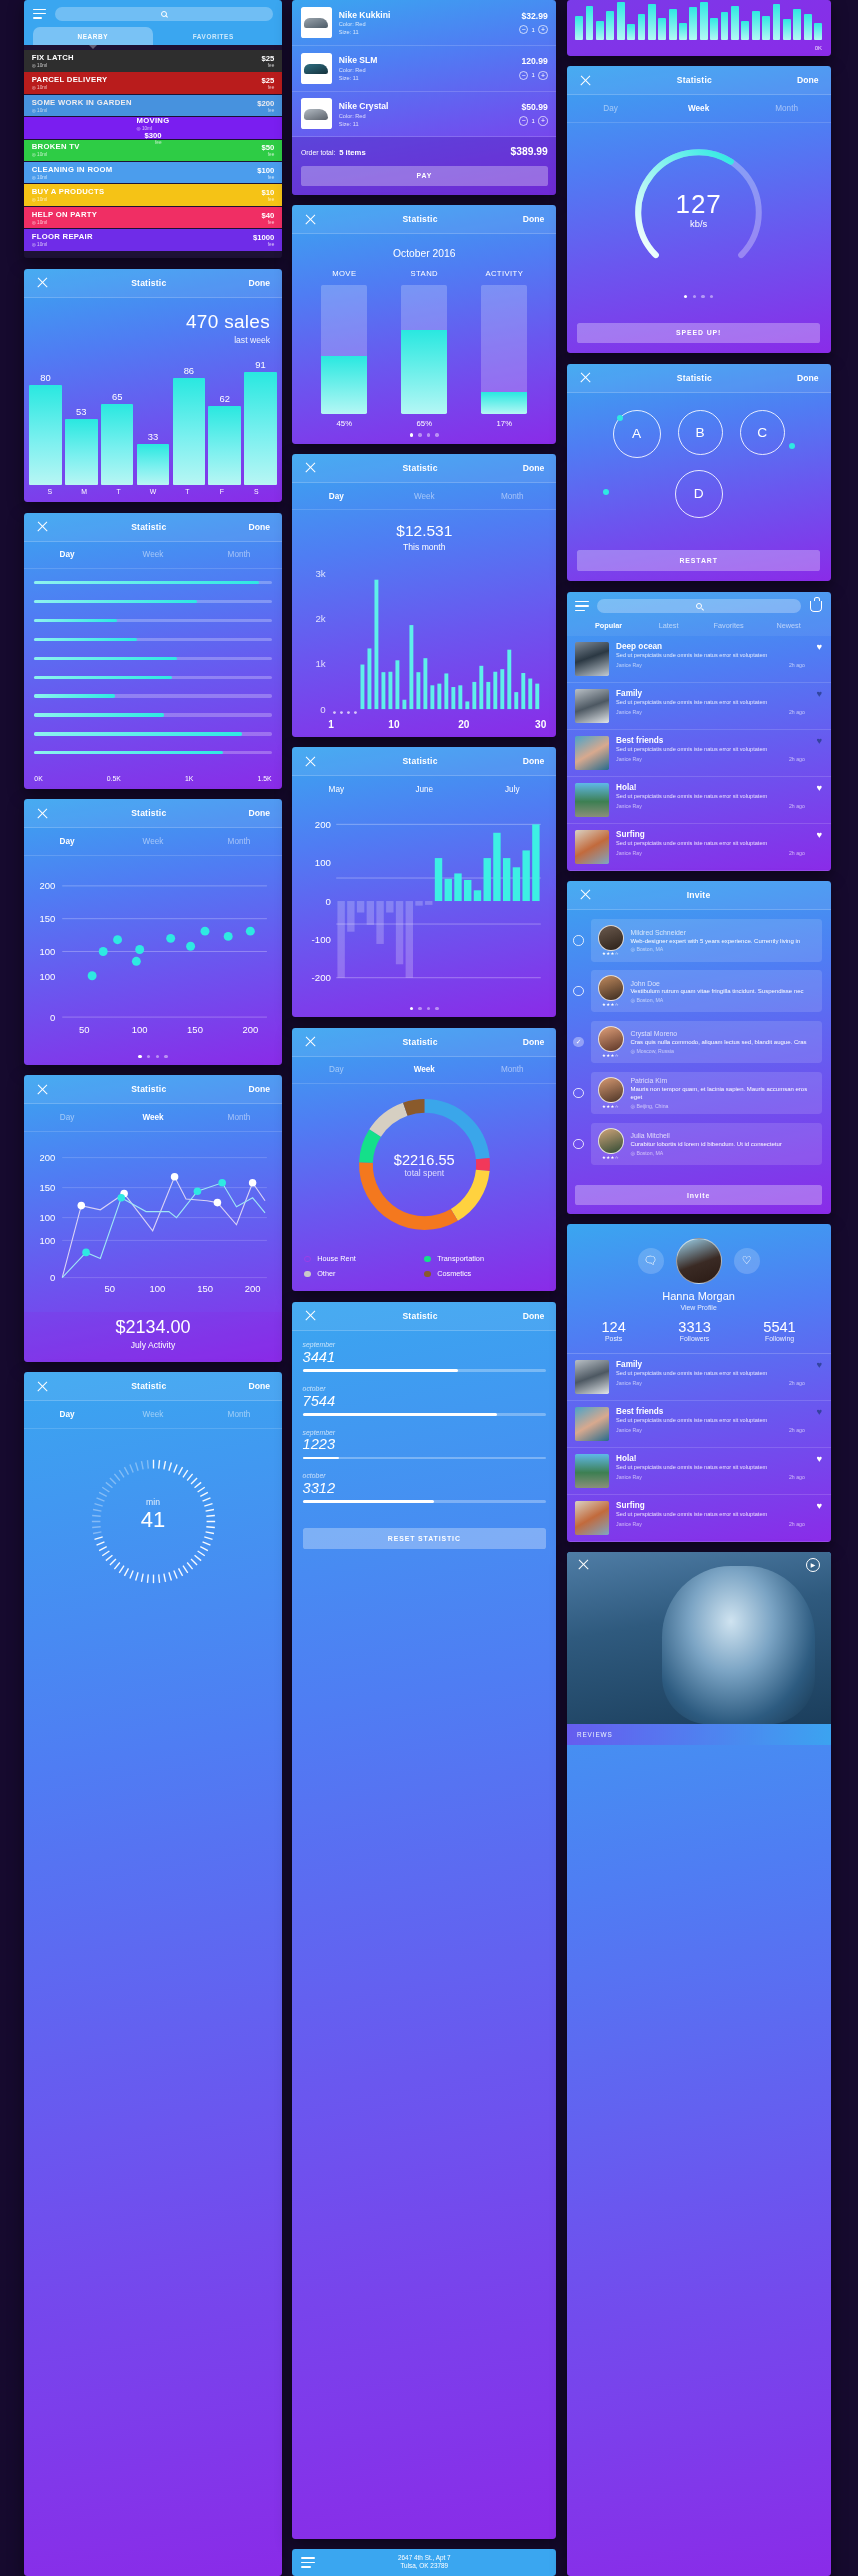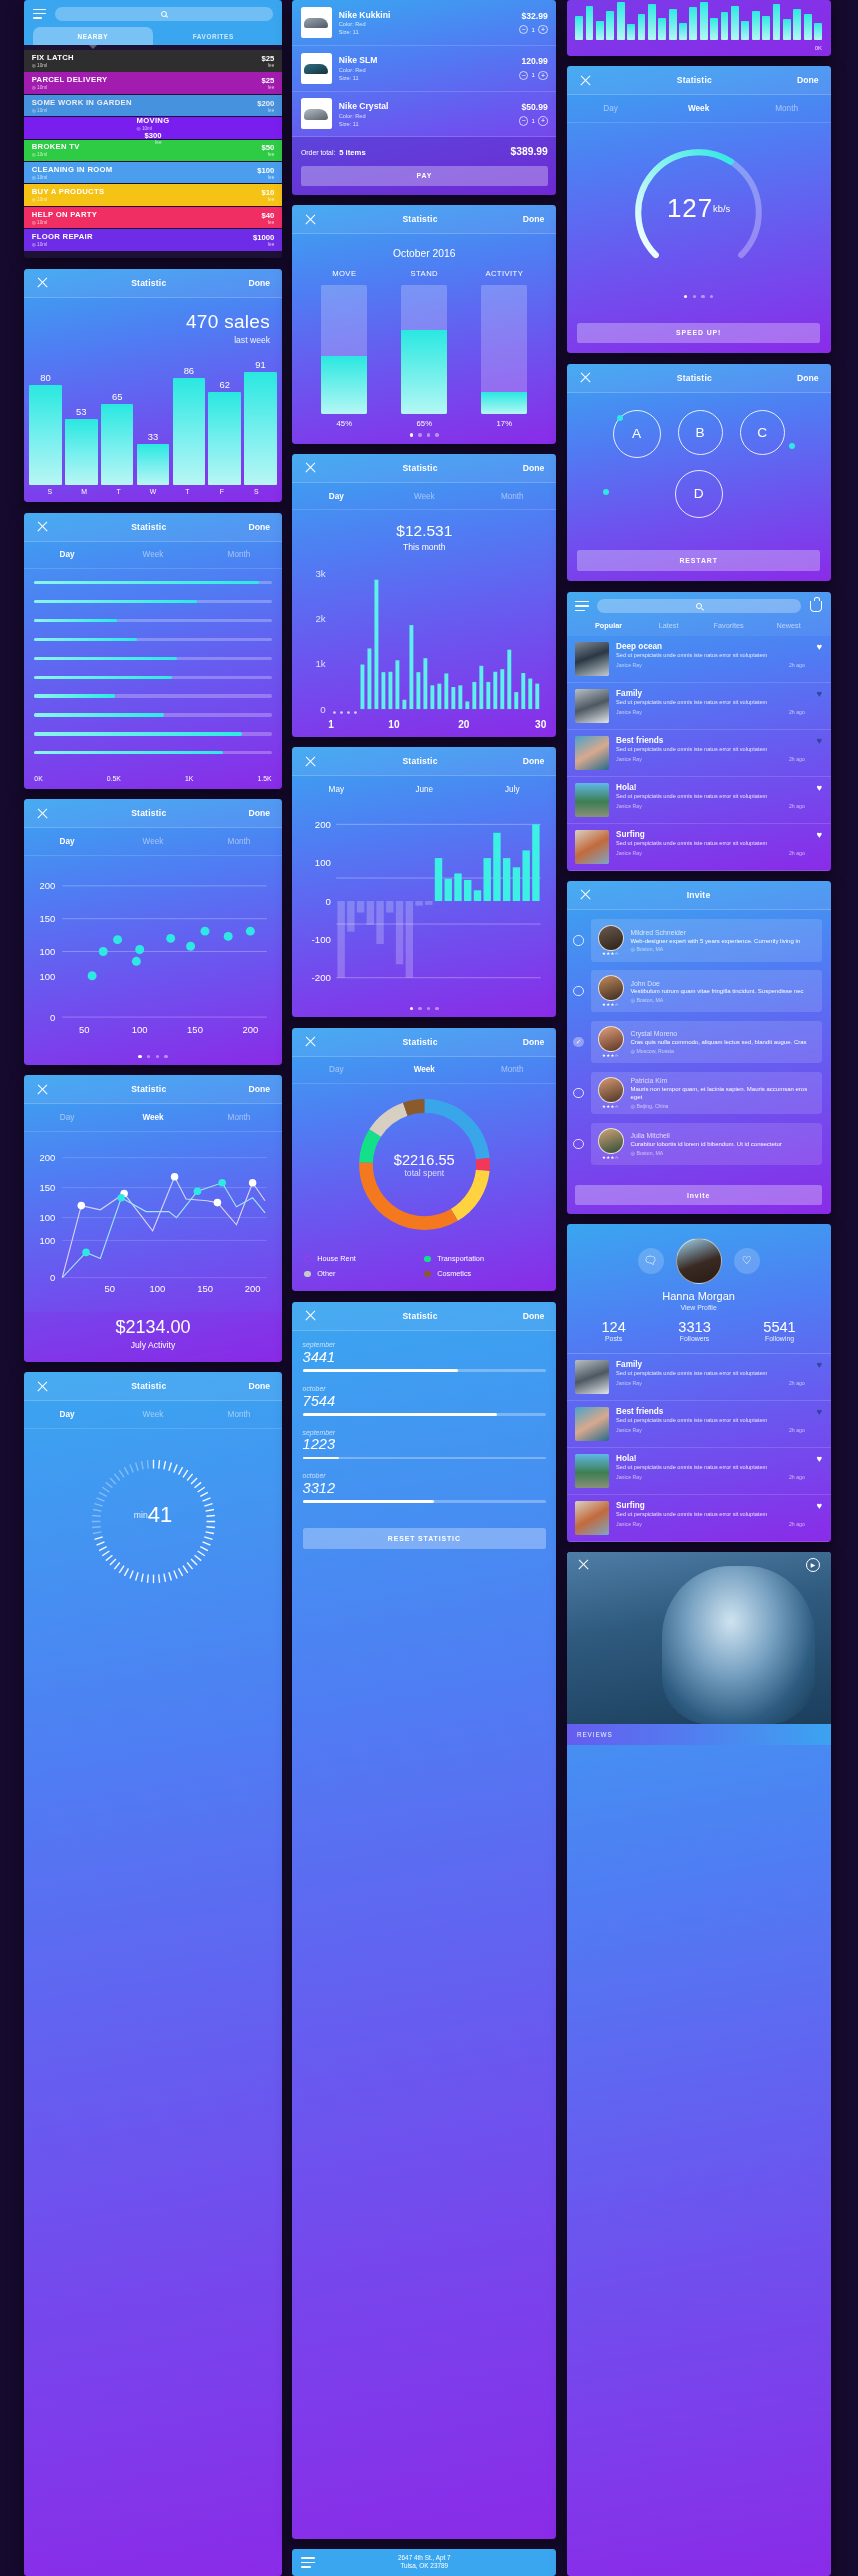--- a/index.html
+++ b/index.html
@@ -136,21 +136,21 @@
   
   .plist { padding:10.3px 10.3px 0; }
   .pitem { margin-bottom:13px;font-style:italic; }
   .pitem .lb { font-size:6.9px; opacity:.7; }
   .pitem .vl { font-size:14.6px; font-weight:300; margin:0.9px 0 4.3px; }
   .ptrack { height:2.6px; border-radius:1.7px; background:rgba(255,255,255,.3); position:relative; }
   .ptrack i { position:absolute; left:0;top:0;bottom:0;background:#fff;border-radius:1.7px; }
 
   
   .gauge-wrap { position:relative; display:flex; justify-content:center; padding:12px 0 0; }
-  .gauge-center { position:absolute; inset:0; display:flex; flex-direction:row;
+  .gauge-center { position:absolute; inset:0; display:flex; flex-direction:column;
                   align-items:center; justify-content:center; padding-top:5.2px; }
   .gauge-center .n { font-size:26px; font-weight:300; letter-spacing:0.9px; }
   .gauge-center .u { font-size:9.4px; margin-top:-1.7px; }
 
   
   .abcd { position:relative; padding:17px 19px 12px; display:flex; flex-wrap:wrap;
           gap:12px 17px; justify-content:center; }
   .bubble { width:45px;height:45px;border-radius:50%;border:1.1px solid rgba(255,255,255,.85);
             display:flex;align-items:center;justify-content:center;font-size:13.7px; }
   .bubble.big { width:48px;height:48px; }
@@ -260,21 +260,21 @@
           <div class="task" style="background: rgb(46, 46, 46);">
             <div class="lft">
               <div class="nm">FIX LATCH</div>
     <div class="ds">◎ 10ml</div>
             </div>
     <div class="rgt">
               <div class="pr">$25</div>
     <div class="ds">fee</div>
             </div>
           </div>
-          <div class="task" style="background: #a21caf;">
+          <div class="task" style="background: #b91c1c;">
             <div class="lft">
               <div class="nm">PARCEL DELIVERY</div>
     <div class="ds">◎ 10ml</div>
             </div>
     <div class="rgt">
               <div class="pr">$25</div>
     <div class="ds">fee</div>
             </div>
           </div>
           <div class="task" style="background: rgb(75, 157, 237); opacity: 0.92;">
@@ -369,21 +369,21 @@
           </div>
           <div class="bar" style="height: 81px;">
             <b>65</b>
           </div>
           <div class="bar" style="height: 41px;">
             <b>33</b>
           </div>
           <div class="bar" style="height: 107px;">
             <b>86</b>
           </div>
-          <div class="bar" style="height: 93px;">
+          <div class="bar" style="height: 79px;">
             <b>62</b>
           </div>
           <div class="bar" style="height: 113px;">
             <b>91</b>
           </div>
         </div>
       <div class="daylbl" id="sales-days">
           <span>S</span>
           <span>M</span>
           <span>T</span>

